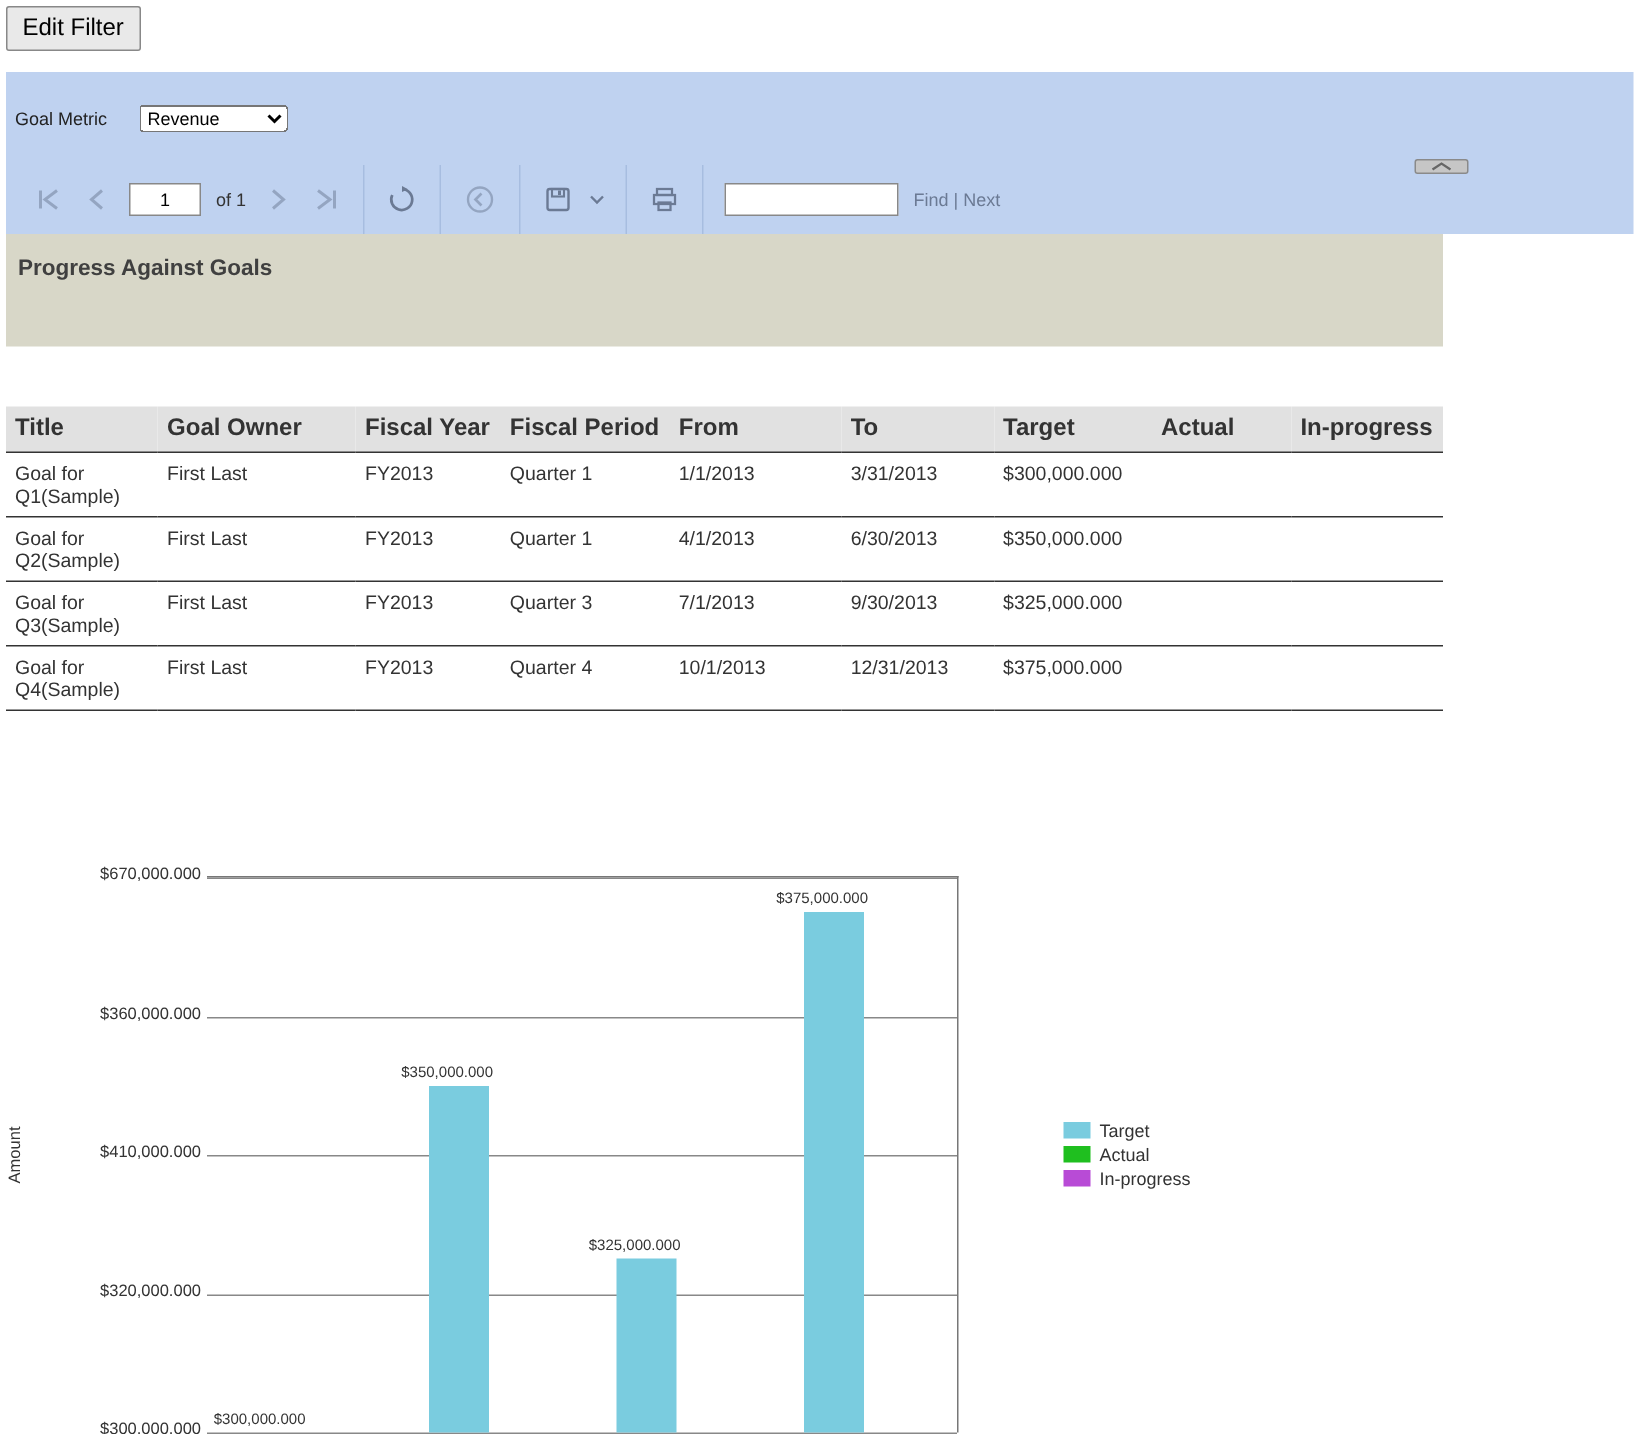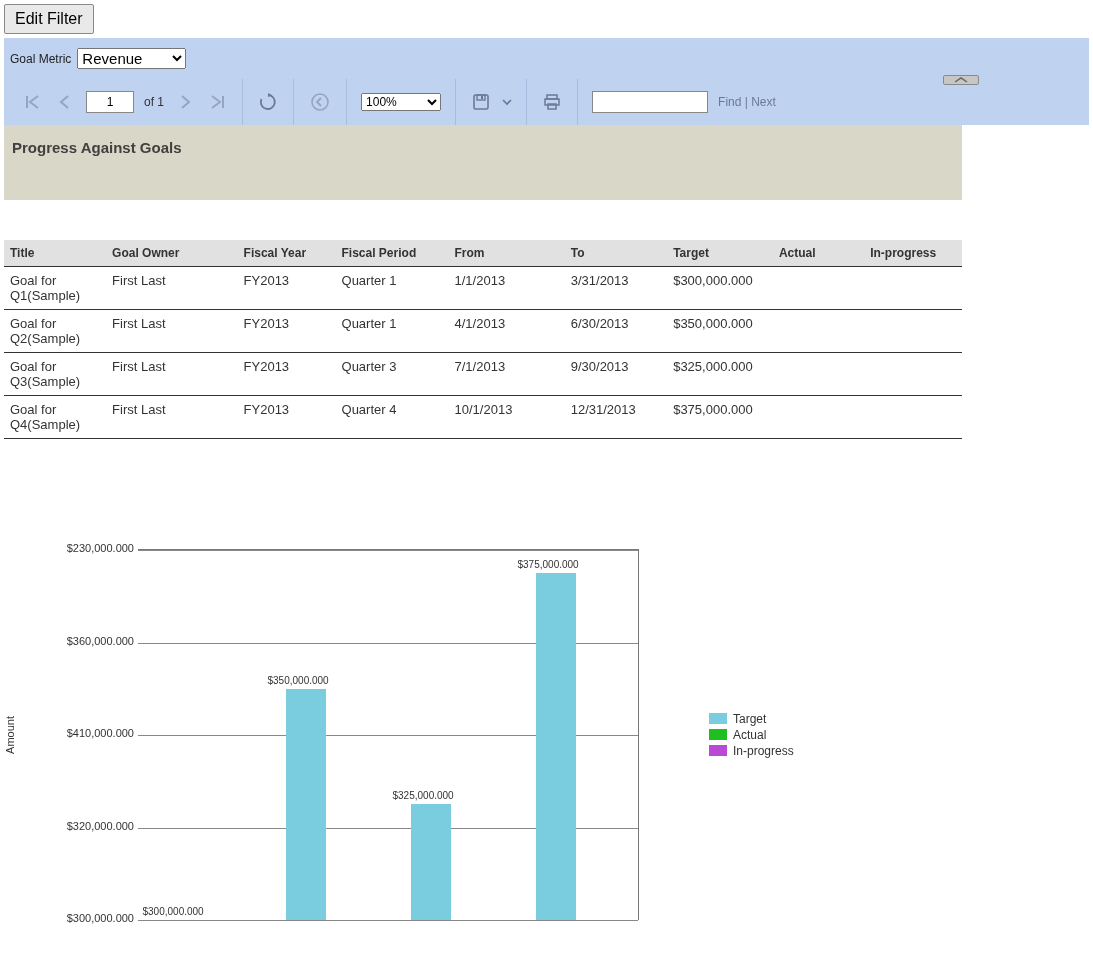--- a/index.html
+++ b/index.html
@@ -1,36 +1,36 @@
 <!DOCTYPE html>
 <html><head>
 <meta charset="utf-8">
 <style>
   html,body{margin:0;padding:0;font-family:"Segoe UI",Tahoma,Arial,sans-serif;font-size:13px;color:#333;background:#fff}
   .outer{padding:4px 4px 40px 4px}
   button.edit-filter{font-family:inherit;font-size:16px;padding:5px 10px;border:1px solid #888;background:#e9e9e9;border-radius:2px;cursor:pointer}
-  .param-bar{margin-top:4px;background:#bfd2f0;padding:10px 6px;display:flex;align-items:center;gap:6px;position:relative}
+  .param-bar{margin-top:14px;background:#bfd2f0;padding:22px 6px;display:flex;align-items:center;gap:22px;position:relative}
   .param-bar label{font-size:12px;color:#222}
-  .param-bar select{font-size:15px;width:109px}
+  .param-bar select{font-size:12px;width:99px}
   .splitter-tab{position:absolute;right:110px;bottom:-6px;width:34px;height:8px;background:#c6c6c6;border:1px solid #8a8a8a;border-radius:2px;display:flex;align-items:center;justify-content:center}
   .splitter-tab svg{display:block}
   .toolbar{background:#bfd2f0;height:46px;display:flex;align-items:center;padding:0 4px;gap:0}
   .tb-group{display:flex;align-items:center;justify-content:center;height:100%;border-right:1px solid #a7bde0;padding:0 14px;gap:10px}
   .tb-group:last-child{border-right:none}
   .tb-btn{background:none;border:none;padding:2px;cursor:pointer;display:flex;align-items:center;justify-content:center;color:#6b7a94}
   .tb-btn svg{display:block}
   .tb-input{width:42px;font-size:12px;text-align:center;border:1px solid #888;height:18px}
   .tb-of{font-size:12px;color:#333}
   .tb-zoom{font-size:12px;width:80px}
   .tb-find{font-size:12px;width:110px;border:1px solid #888;height:18px}
   .tb-findlbl{font-size:12px;color:#6b7a94;cursor:pointer}
   .report-title{background:#d8d7c8;width:942px;padding:14px 8px 44px 8px;font-size:15px;font-weight:bold;color:#404040}
   .tblwrap{margin-top:40px;width:958px}
   table.data{border-collapse:collapse;width:100%;font-size:13px}
-  table.data th{background:#e1e1e1;text-align:left;font-weight:bold;padding:6px 6px;font-size:12px;border-bottom:1px solid #333}
+  table.data th{background:#e1e1e1;text-align:left;font-weight:bold;padding:6px 6px;font-size:16px;border-bottom:1px solid #333}
   table.data td{padding:6px 6px;border-bottom:1px solid #333;vertical-align:top}
   .chartwrap{margin-top:110px;width:960px;position:relative;display:flex}
   .yaxis-label{writing-mode:vertical-rl;transform:rotate(180deg);font-size:11px;color:#333;align-self:center;margin-right:4px}
   .axis-ticks{width:118px;position:relative;text-align:right;font-size:11px}
   .plot{position:relative;flex:none;width:500px;height:370px;border-top:1px solid #777;border-right:1px solid #777}
   .grid{position:absolute;left:0;right:0;border-top:1px solid #888}
   .bar{position:absolute;bottom:0;width:40px;background:#7accdf}
   .bar-lbl{position:absolute;font-size:10px;color:#333;white-space:nowrap}
   .legend{margin-left:70px;align-self:center;font-size:12px}
   .legend-row{display:flex;align-items:center;gap:6px;margin:2px 0}
@@ -91,23 +91,20 @@
     </div>
     <div class="tb-group">
       <button class="tb-btn dim">
           <svg width="20" height="20" viewBox="0 0 20 20">
             <circle cx="10" cy="10" r="8" fill="none" stroke="currentColor" stroke-width="1.6"></circle>
             <polyline points="11,6 7,10 11,14" fill="none" stroke="currentColor" stroke-width="1.8"></polyline>
           </svg>
         </button>
     </div>
     <div class="tb-group">
-      <select class="tb-zoom" id="zoom-select"><option>100%</option></select>
-    </div>
-    <div class="tb-group">
       <button class="tb-btn">
           <svg width="18" height="18" viewBox="0 0 18 18">
             <rect x="2" y="2" width="14" height="14" rx="1.5" fill="none" stroke="currentColor" stroke-width="1.6"></rect>
             <rect x="5" y="2" width="8" height="5" fill="none" stroke="currentColor" stroke-width="1.4"></rect>
             <rect x="9" y="3" width="2" height="3" fill="currentColor"></rect>
           </svg>
         </button>
       <span style="cursor:pointer"><svg width="10" height="10" viewBox="0 0 10 10">
             <polyline points="1,3 5,7 9,3" fill="none" stroke="#6b7a94" stroke-width="1.6"></polyline>
           </svg></span>
@@ -189,21 +186,21 @@
             <td></td>
             <td></td>
           </tr>
         </tbody>
     </table>
   </div>
 
   <div class="chartwrap">
     <div class="yaxis-label">Amount</div>
     <div class="axis-ticks" id="yticks" style="height: 370px;">
-        <div style="position: absolute; right: 4px; top: -7px;">$230,000.000</div>
+        <div style="position: absolute; right: 4px; top: -7px;">$670,000.000</div>
         <div style="position: absolute; right: 4px; top: 85.5px;">$360,000.000</div>
         <div style="position: absolute; right: 4px; top: 178px;">$410,000.000</div>
         <div style="position: absolute; right: 4px; top: 270.5px;">$320,000.000</div>
         <div style="position: absolute; right: 4px; top: 363px;">$300,000.000</div>
       </div>
     <div class="plot" id="plot">
         <div class="grid" style="top: 0px;"></div>
         <div class="grid" style="top: 92.5px;"></div>
         <div class="grid" style="top: 185px;"></div>
         <div class="grid" style="top: 277.5px;"></div>

